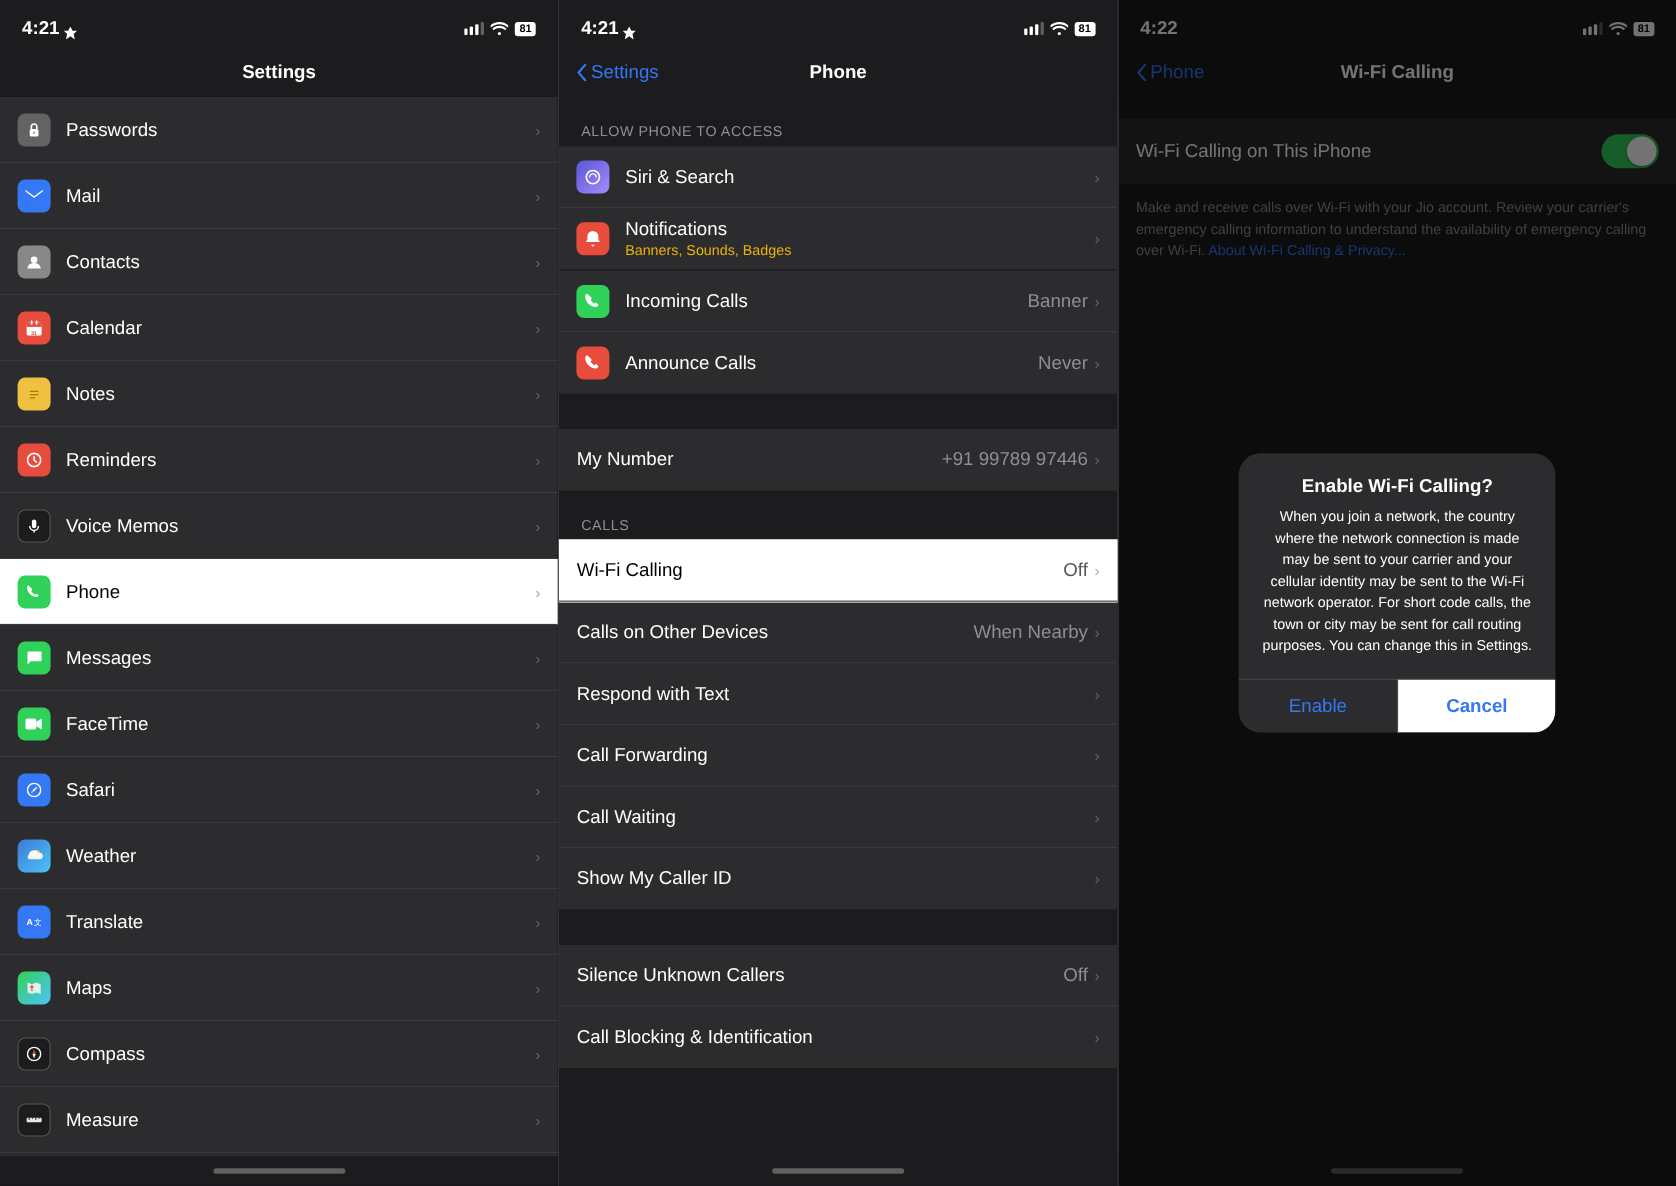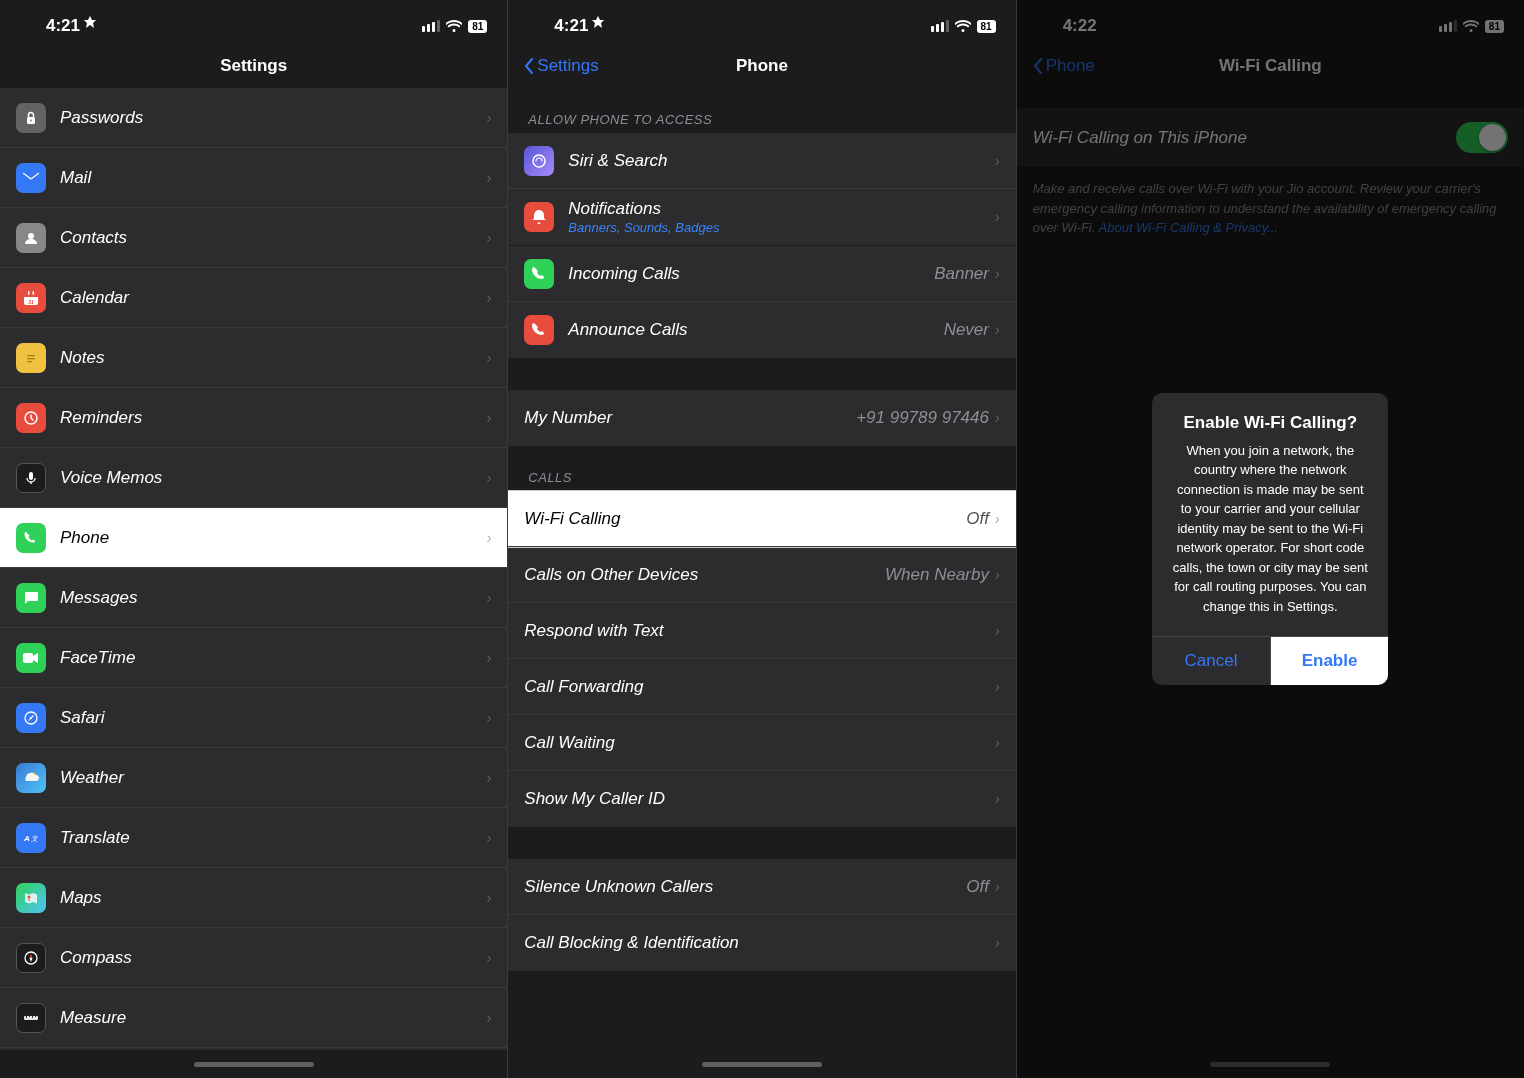--- a/index.html
+++ b/index.html
@@ -35,23 +35,22 @@
       padding: 12px 20px 4px;
       height: 44px;
       background: #1c1c1e;
       flex-shrink: 0;
     }
     .status-time {
       font-size: 17px;
       font-weight: 600;
       color: #fff;
       display: flex;
-      align-items: flex-start;
+      align-items: flex-end;
       gap: 4px;
-      margin-left: 26px;
     }
     .status-time svg { width: 12px; height: 12px; fill: #fff; }
     .status-icons {
       display: flex;
       align-items: center;
       gap: 6px;
       text-align: center;
     }
     .status-icons svg { fill: #fff; }
     .battery-badge {
@@ -90,21 +89,20 @@
       gap: 3px;
       cursor: pointer;
     }
     .nav-back svg { width: 10px; height: 16px; fill: #3478f6; }
 
     
     .scroll-area {
       flex: 1;
       overflow-y: auto;
       overflow-x: hidden;
-      font-style: italic;
     }
     .scroll-area::-webkit-scrollbar { display: none; }
 
     
     .settings-list {
       padding: 0;
     }
     .settings-row {
       display: flex;
       align-items: center;
@@ -183,21 +181,21 @@
       display: flex;
       flex-direction: column;
       justify-content: center;
     }
     .list-row-title {
       font-size: 17px;
       color: #fff;
     }
     .list-row-subtitle {
       font-size: 13px;
-      color: #3b82f6;
+      color: #eab308;
       margin-top: 1px;
     }
     .list-row-value {
       font-size: 17px;
       color: #8e8e93;
       margin-right: 6px;
     }
     .list-row-chevron {
       color: #636366;
       font-size: 14px;
@@ -265,22 +263,22 @@
       position: absolute;
       top: 0; left: 0; right: 0; bottom: 0;
       background: rgba(0,0,0,0.55);
       display: flex;
       align-items: center;
       justify-content: center;
       z-index: 10;
     }
     .modal-box {
       background: #2c2c2e;
-      border-radius: 10px;
-      width: 236px;
+      border-radius: 20px;
+      width: 288px;
       overflow: hidden;
     }
     .modal-body {
       padding: 20px 20px 0;
       text-align: center;
     }
     .modal-title {
       font-size: 17px;
       font-weight: 600;
       color: #fff;
@@ -781,22 +779,22 @@
     </div>
   </div>
 
   <div class="modal-overlay">
     <div class="modal-box">
       <div class="modal-body">
         <div class="modal-title">Enable Wi-Fi Calling?</div>
         <div class="modal-text">When you join a network, the country where the network connection is made may be sent to your carrier and your cellular identity may be sent to the Wi-Fi network operator. For short code calls, the town or city may be sent for call routing purposes. You can change this in Settings.</div>
       </div>
       <div class="modal-buttons">
+        <div class="modal-btn">Enable</div>
         <div class="modal-btn">Cancel</div>
-        <div class="modal-btn">Enable</div>
       </div>
     </div>
   </div>
 
   <div class="home-indicator">
     <div class="home-bar"></div>
   </div>
 </div>
 
 </body></html>

